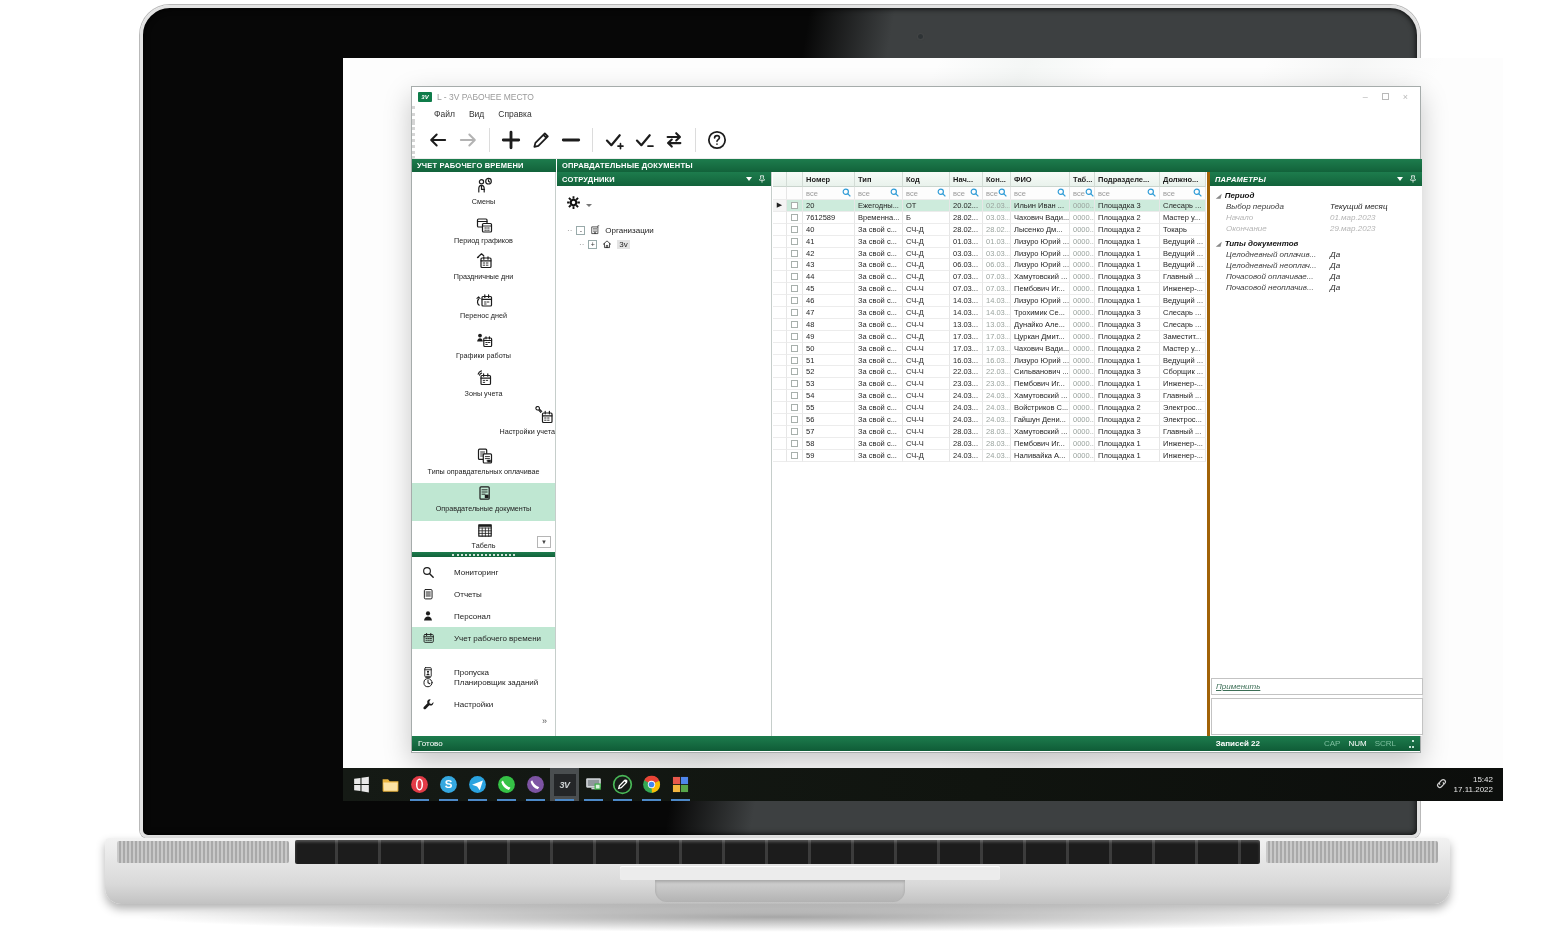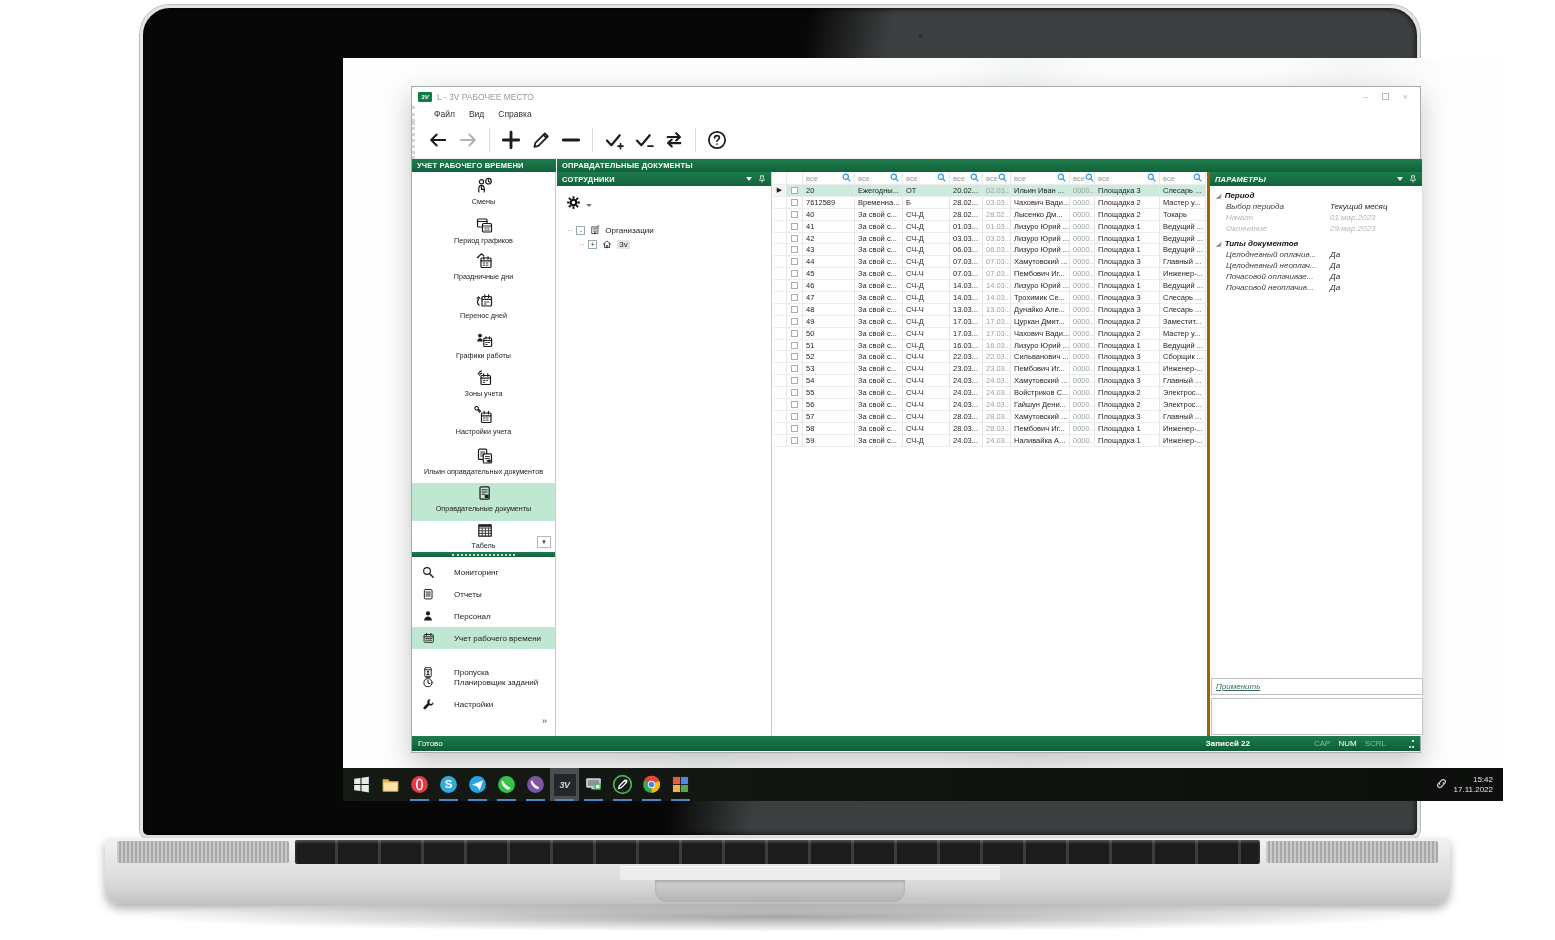--- a/index.html
+++ b/index.html
@@ -120,21 +120,21 @@
   .prow{display:grid;grid-template-columns:104px 1fr;padding:0 0 0 16px;height:11px;align-items:center;color:#3c3c3c;}
   .prow .pv{color:#1d1d1d;}
   .prow.disabled, .prow.disabled .pv{color:#b5b5b5;}
   .apply-box{position:absolute;left:1px;top:506px;width:212px;height:17px;border:1px solid #c3c3c3;display:flex;align-items:center;padding-left:4px;}
   .apply-box a{color:#3c6e56;text-decoration:underline;font-size:8px;cursor:pointer;}
   .empty-box{position:absolute;left:1px;top:526px;width:212px;height:37px;border:1px solid #c3c3c3;}
   
   .statusbar{position:absolute;left:0;top:649px;width:100%;height:15px;background:linear-gradient(#1d7c4d,#0f5c37);
     color:#fff;display:flex;align-items:center;padding:0 6px;font-size:8px;}
   .statusbar .records{margin-left:auto;margin-right:64px;font-weight:bold;}
-  .inds{display:flex;gap:8px;margin-right:20px;}
+  .inds{display:flex;gap:8px;margin-right:10px;}
   .inds .dimi{color:#7fbfa0;}
   .inds .oni{color:#fff;font-weight:normal;}
   .grip{width:8px;height:8px;background:
     radial-gradient(circle at 7px 1px,#bfe3d2 1px,transparent 1.3px),
     radial-gradient(circle at 7px 7px,#bfe3d2 1px,transparent 1.3px),
     radial-gradient(circle at 4px 7px,#bfe3d2 1px,transparent 1.3px);}
 </style>
 </head>
 <body>
 
@@ -267,38 +267,38 @@
             </div>
             <div class="nav-item" style="top: 196px;">
               <svg viewBox="0 0 20 20" fill="none" stroke="#1c1c1c" stroke-width="1.2" stroke-linecap="round" stroke-linejoin="round">
                 <rect x="7" y="7.5" width="9.5" height="9" rx="1"></rect>
                 <path d="M7 10.2h9.5M9.6 5.8v2.4M13.8 5.8v2.4"></path>
                 <path d="M9.2 12.4h1.5M12.2 12.4h1.5M9.2 14.4h1.5" stroke-width=".9"></path>
                 <path d="M4.2 6.2a4.5 4.5 0 013.2-3.4M5.6 7.2a2.6 2.6 0 012-2.1"></path>
               </svg>
               <span class="lbl">Зоны учета</span>
             </div>
-            <div class="nav-item" style="top: 234px;">
+            <div class="nav-item" style="top: 234px; align-items: flex-end;">
               <svg viewBox="0 0 20 20" fill="none" stroke="#1c1c1c" stroke-width="1.2" stroke-linecap="round" stroke-linejoin="round">
                 <rect x="7.5" y="7" width="9.5" height="9.5" rx="1"></rect>
                 <path d="M7.5 9.8h9.5M10.2 5.4v2.4M14.4 5.4v2.4"></path>
                 <path d="M9.6 12h1.5M12.6 12h1.5M9.6 14.2h1.5M12.6 14.2h1.5" stroke-width=".9"></path>
                 <path d="M5.8 6.3L3.4 3.9a1.8 1.8 0 11.9-.9l2.4 2.4" stroke-width="1.1"></path>
               </svg>
               <span class="lbl">Настройки учета</span>
             </div>
             <div class="nav-item" style="top: 274px;">
               <svg viewBox="0 0 20 20" fill="none" stroke="#1c1c1c" stroke-width="1.2" stroke-linecap="round" stroke-linejoin="round">
                 <rect x="4.5" y="3.2" width="8.2" height="10.2" rx="1"></rect>
                 <path d="M6.6 6h4M6.6 8h4M6.6 10h2.4" stroke-width=".9"></path>
                 <rect x="9.3" y="7.8" width="8.2" height="9.2" rx="1" fill="#fff"></rect>
                 <path d="M11.3 10.6h4.2M11.3 12.6h4.2M13 14.8h2.5" stroke-width=".9"></path>
                 <rect x="13.4" y="13.8" width="3.4" height="2.6" fill="#1c1c1c" stroke="none"></rect>
               </svg>
-              <span class="lbl">Ильин оправдательных документов</span>
+              <span class="lbl">Типы оправдательных оплачивае</span>
             </div>
             <div class="nav-item selected" style="top: 311px;">
               <svg viewBox="0 0 20 20" fill="none" stroke="#1c1c1c" stroke-width="1.2" stroke-linecap="round" stroke-linejoin="round">
                 <rect x="6" y="3.8" width="9.2" height="12.4" rx="1"></rect>
                 <path d="M8 6.8h5.2M8 9h5.2M8 11.2h3" stroke-width=".9"></path>
                 <rect x="10.8" y="11.6" width="3.8" height="3.4" fill="#1c1c1c" stroke="none"></rect>
               </svg>
               <span class="lbl">Оправдательные документы</span>
             </div>
             <div class="nav-item" style="top: 348px;">
@@ -405,20 +405,33 @@
                   <svg viewBox="0 0 20 20" fill="none" stroke="#1c1c1c" stroke-width="1.2" stroke-linecap="round" stroke-linejoin="round" style="width: 12px; height: 12px;">
                     <path d="M3.8 10.4L10 4.8l6.2 5.6M5.8 9.2V16h8.4V9.2M8.8 16v-3.6h2.4V16" stroke-width="1.3"></path>
                   </svg>
                 </span>
                 <span class="tlabel selected">3v</span>
               </div>
             </div>
         </div>
 
         <div class="dtable" id="dtable">
+            <div class="trow thead">
+              <div></div>
+              <div></div>
+              <div>Номер</div>
+              <div>Тип</div>
+              <div>Код</div>
+              <div>Нач...</div>
+              <div>Кон...</div>
+              <div>ФИО</div>
+              <div>Таб...</div>
+              <div>Подразделе...</div>
+              <div>Должно...</div>
+            </div>
             <div class="trow tfilter">
               <div></div>
               <div></div>
               <div>
                 <span>все</span>
                 <span class="mag"><svg viewBox="0 0 10 10" fill="none">
                     <circle cx="4.2" cy="4.2" r="2.9" stroke="#2d9bd6" stroke-width="1.3"></circle>
                     <path d="M6.5 6.5L9.3 9.3" stroke="#2d9bd6" stroke-width="1.4"></path>
                   </svg></span>
               </div>

